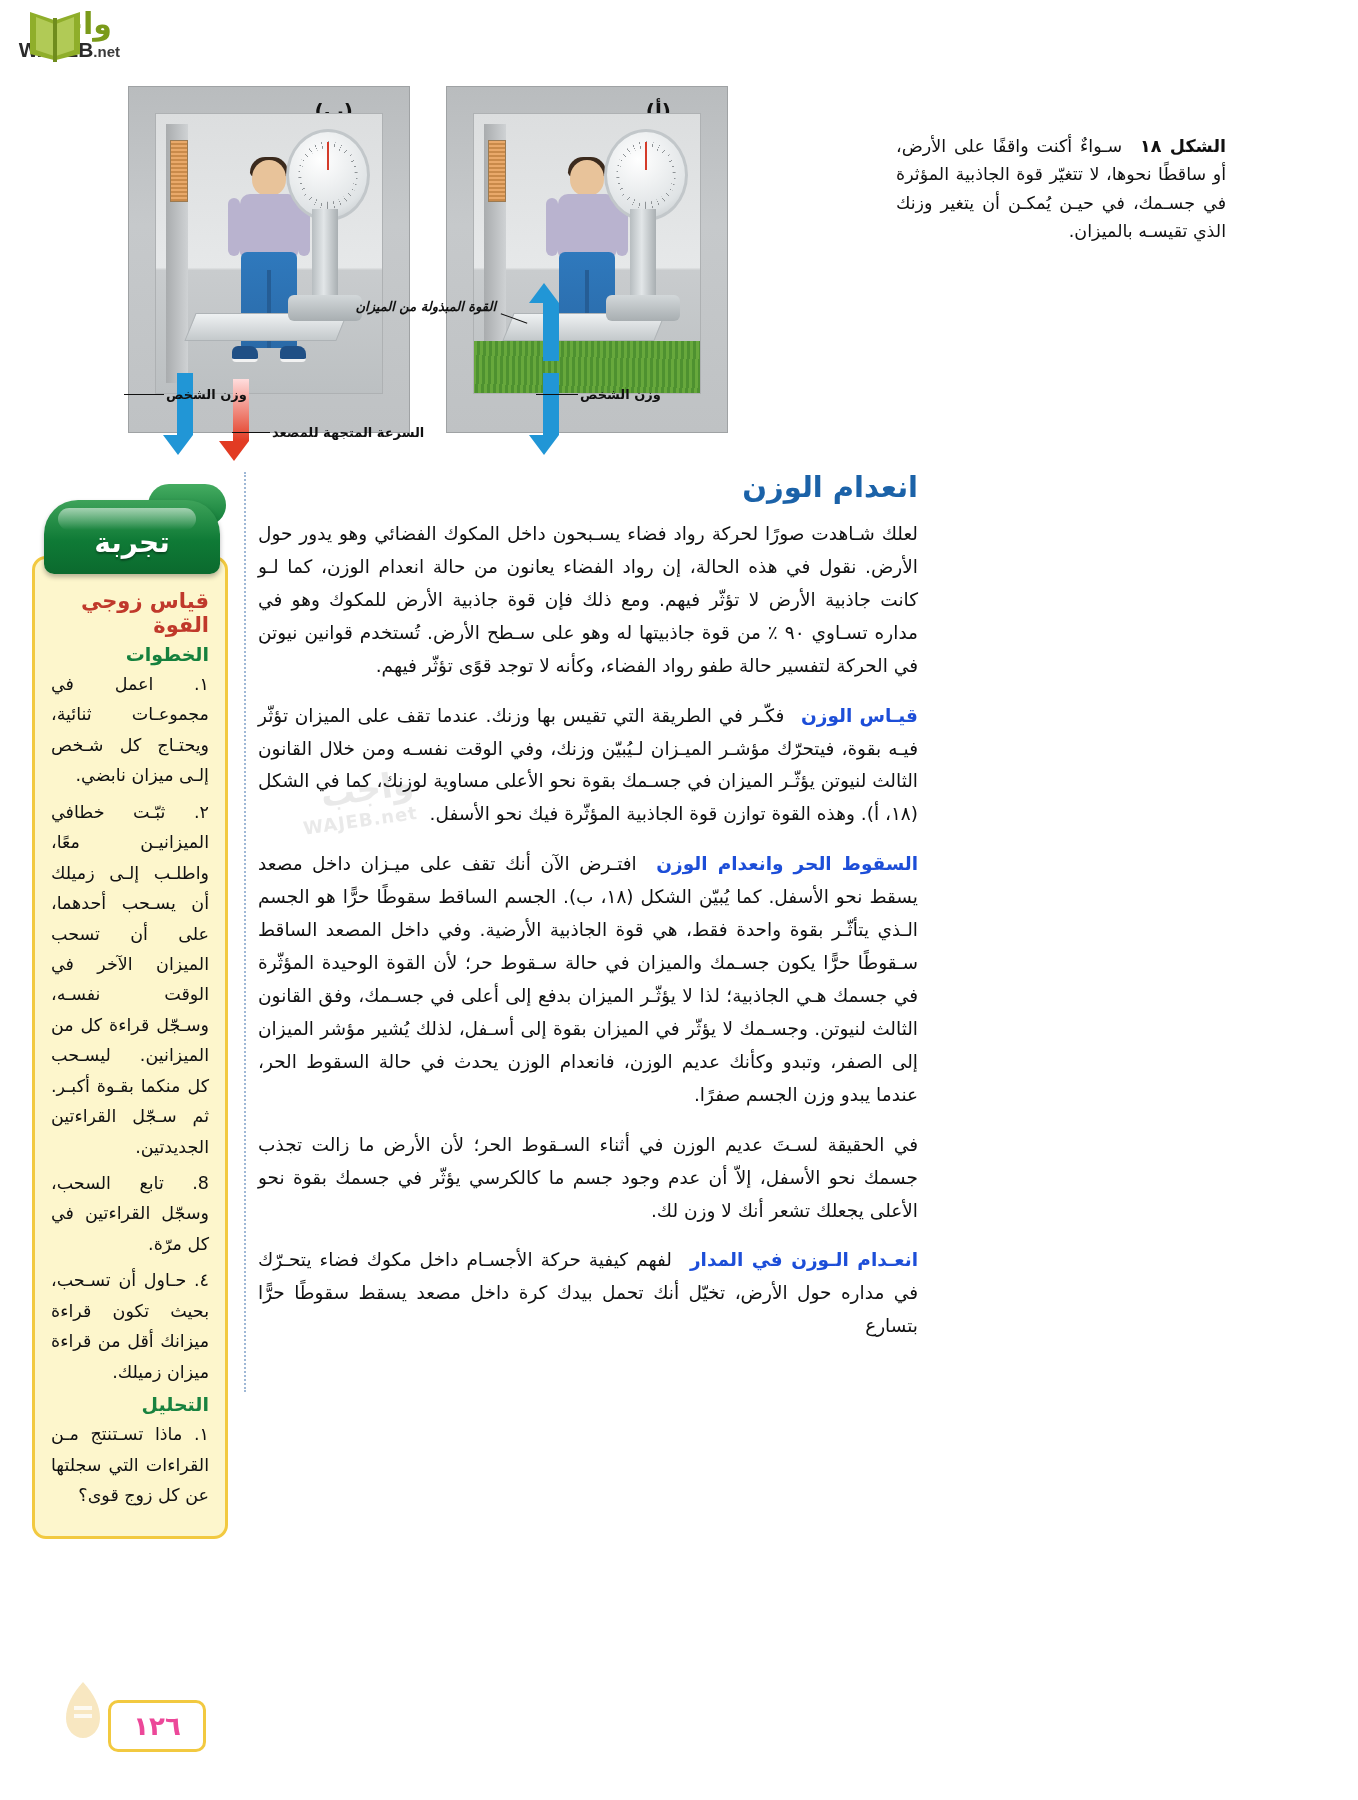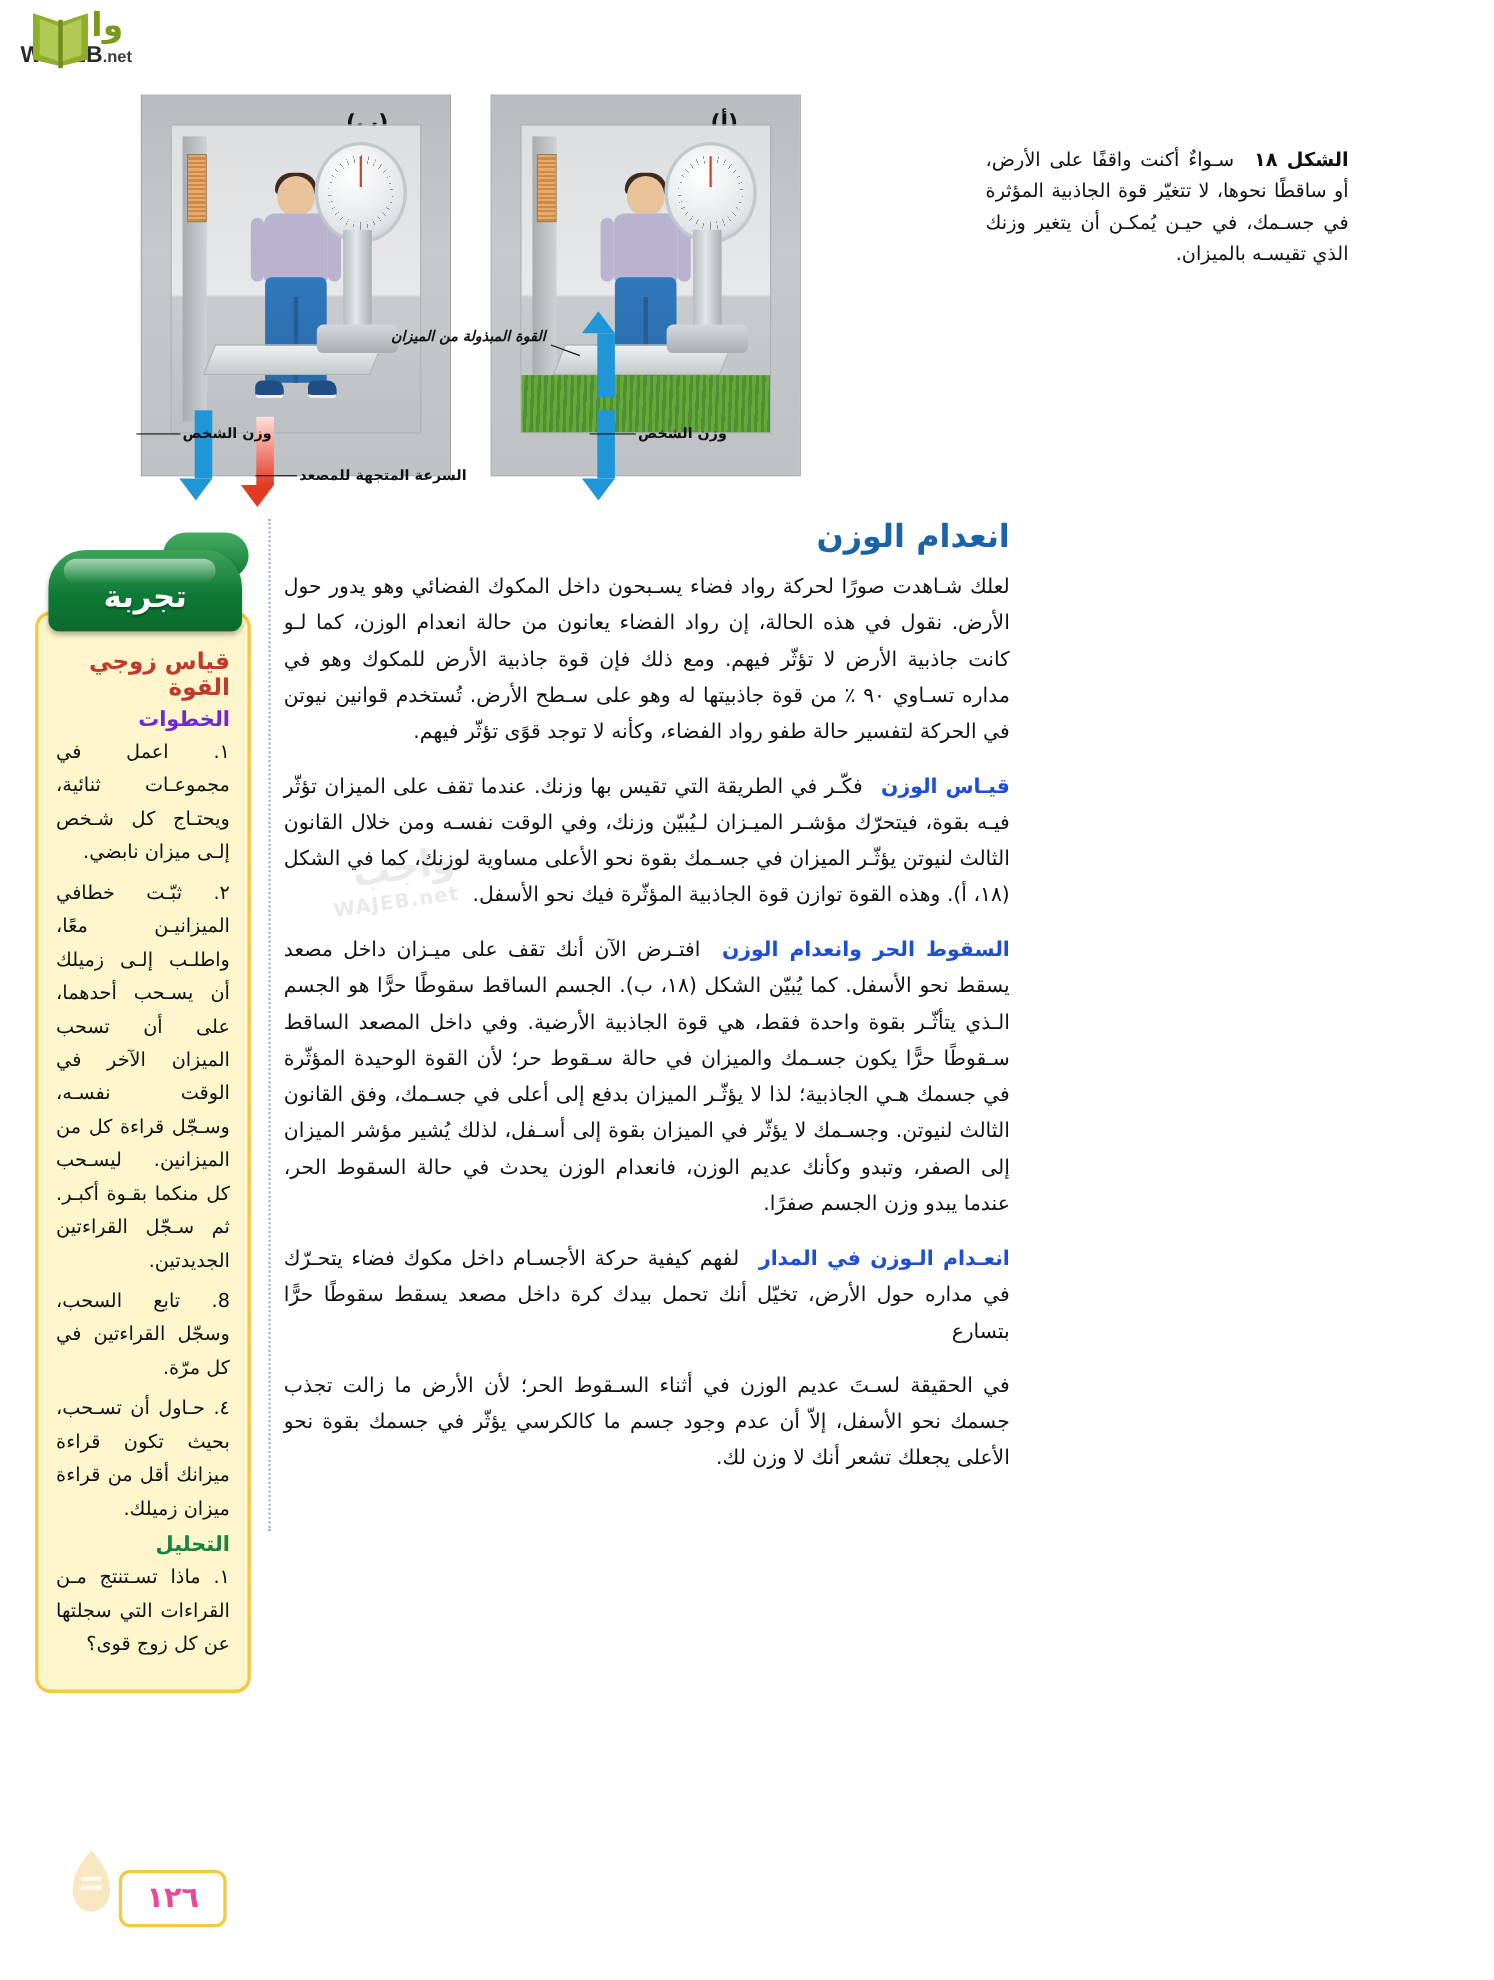--- a/index.html
+++ b/index.html
@@ -186,21 +186,21 @@
     text-shadow:0 2px 2px rgba(0,0,0,.35);padding-top:10px;
   }
   .panel-yellow{
     margin-top:-18px;background:#fdf6cc;border:3px solid #f2c940;border-radius:14px;
     padding:30px 16px 20px 16px;
   }
   .sb-title{
     font-size:21px;font-weight:bold;color:#c0392b;text-align:right;margin:0 0 6px 0;
   }
   .sb-sub{
-    font-size:19px;font-weight:bold;color:#6d28d9;text-align:right;margin:6px 0 4px 0;
+    font-size:19px;font-weight:bold;color:#15803d;text-align:right;margin:6px 0 4px 0;
   }
   .sb-sub.green{color:#18823f;}
   .sb-list{margin:0;padding:0;list-style:none;}
   .sb-list li{
     font-size:17.5px;line-height:1.74;text-align:justify;text-align-last:right;
     color:#111;margin:0 0 6px 0;
   }
 
   
   .pagenum{
@@ -344,27 +344,27 @@
       <span>فكّـر في الطريقة التي تقيس بها وزنك. عندما تقف على الميزان تؤثّر فيـه بقوة، فيتحرّك مؤشـر الميـزان لـيُبيّن وزنك، وفي الوقت نفسـه ومن خلال القانون الثالث لنيوتن يؤثّـر الميزان في جسـمك بقوة نحو الأعلى مساوية لوزنك، كما في الشكل (١٨، أ). وهذه القوة توازن قوة الجاذبية المؤثّرة فيك نحو الأسفل.</span>
     </p>
 
     <p>
       <span class="term-red">السقوط الحر وانعدام الوزن</span>
       <span class="lead-sep"></span>
       <span>افتـرض الآن أنك تقف على ميـزان داخل مصعد يسقط نحو الأسفل. كما يُبيّن الشكل (١٨، ب). الجسم الساقط سقوطًا حرًّا هو الجسم الـذي يتأثّـر بقوة واحدة فقط، هي قوة الجاذبية الأرضية. وفي داخل المصعد الساقط سـقوطًا حرًّا يكون جسـمك والميزان في حالة سـقوط حر؛ لأن القوة الوحيدة المؤثّرة في جسمك هـي الجاذبية؛ لذا لا يؤثّـر الميزان بدفع إلى أعلى في جسـمك، وفق القانون الثالث لنيوتن. وجسـمك لا يؤثّر في الميزان بقوة إلى أسـفل، لذلك يُشير مؤشر الميزان إلى الصفر، وتبدو وكأنك عديم الوزن، فانعدام الوزن يحدث في حالة السقوط الحر، عندما يبدو وزن الجسم صفرًا.</span>
     </p>
 
     <p>
+      <span>في الحقيقة لسـتَ عديم الوزن في أثناء السـقوط الحر؛ لأن الأرض ما زالت تجذب جسمك نحو الأسفل، إلاّ أن عدم وجود جسم ما كالكرسي يؤثّر في جسمك بقوة نحو الأعلى يجعلك تشعر أنك لا وزن لك.</span>
+    </p>
+
+    <p>
       <span class="term-red">انعـدام الـوزن في المدار</span>
       <span class="lead-sep"></span>
       <span>لفهم كيفية حركة الأجسـام داخل مكوك فضاء يتحـرّك في مداره حول الأرض، تخيّل أنك تحمل بيدك كرة داخل مصعد يسقط سقوطًا حرًّا بتسارع</span>
-    </p>
-
-    <p>
-      <span>في الحقيقة لسـتَ عديم الوزن في أثناء السـقوط الحر؛ لأن الأرض ما زالت تجذب جسمك نحو الأسفل، إلاّ أن عدم وجود جسم ما كالكرسي يؤثّر في جسمك بقوة نحو الأعلى يجعلك تشعر أنك لا وزن لك.</span>
     </p>
   </div>
 
   <div class="sidebar">
     <div class="tab">
       <div class="tab-bump"></div>
       <div class="tab-bubble"></div>
       <div class="tab-label">تجربة</div>
     </div>
 

